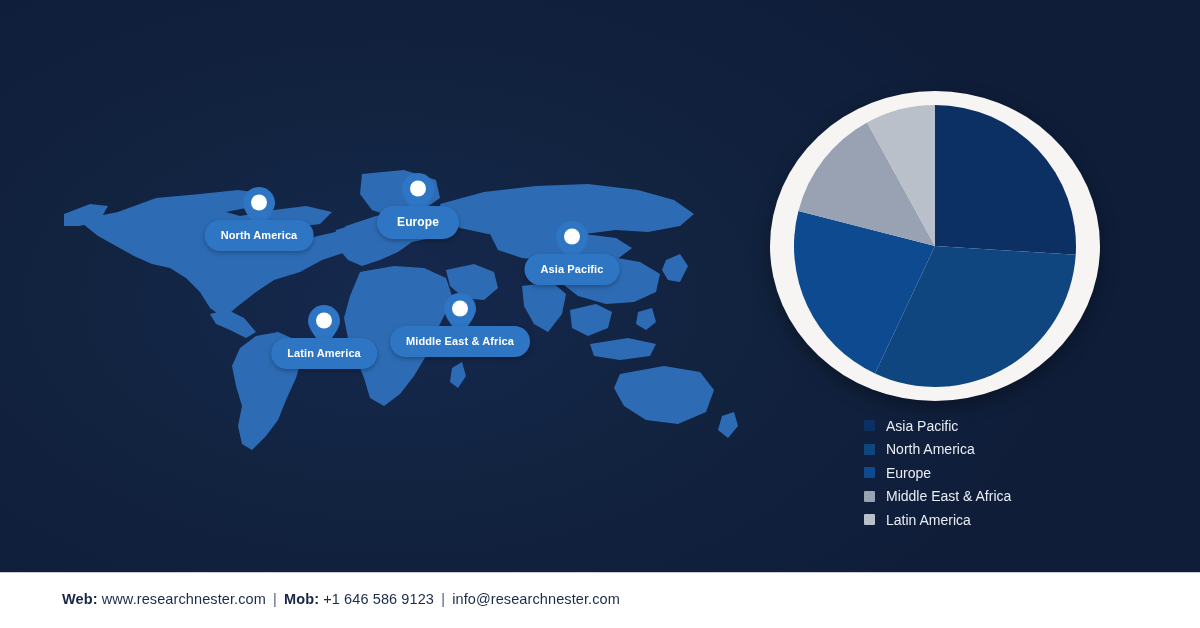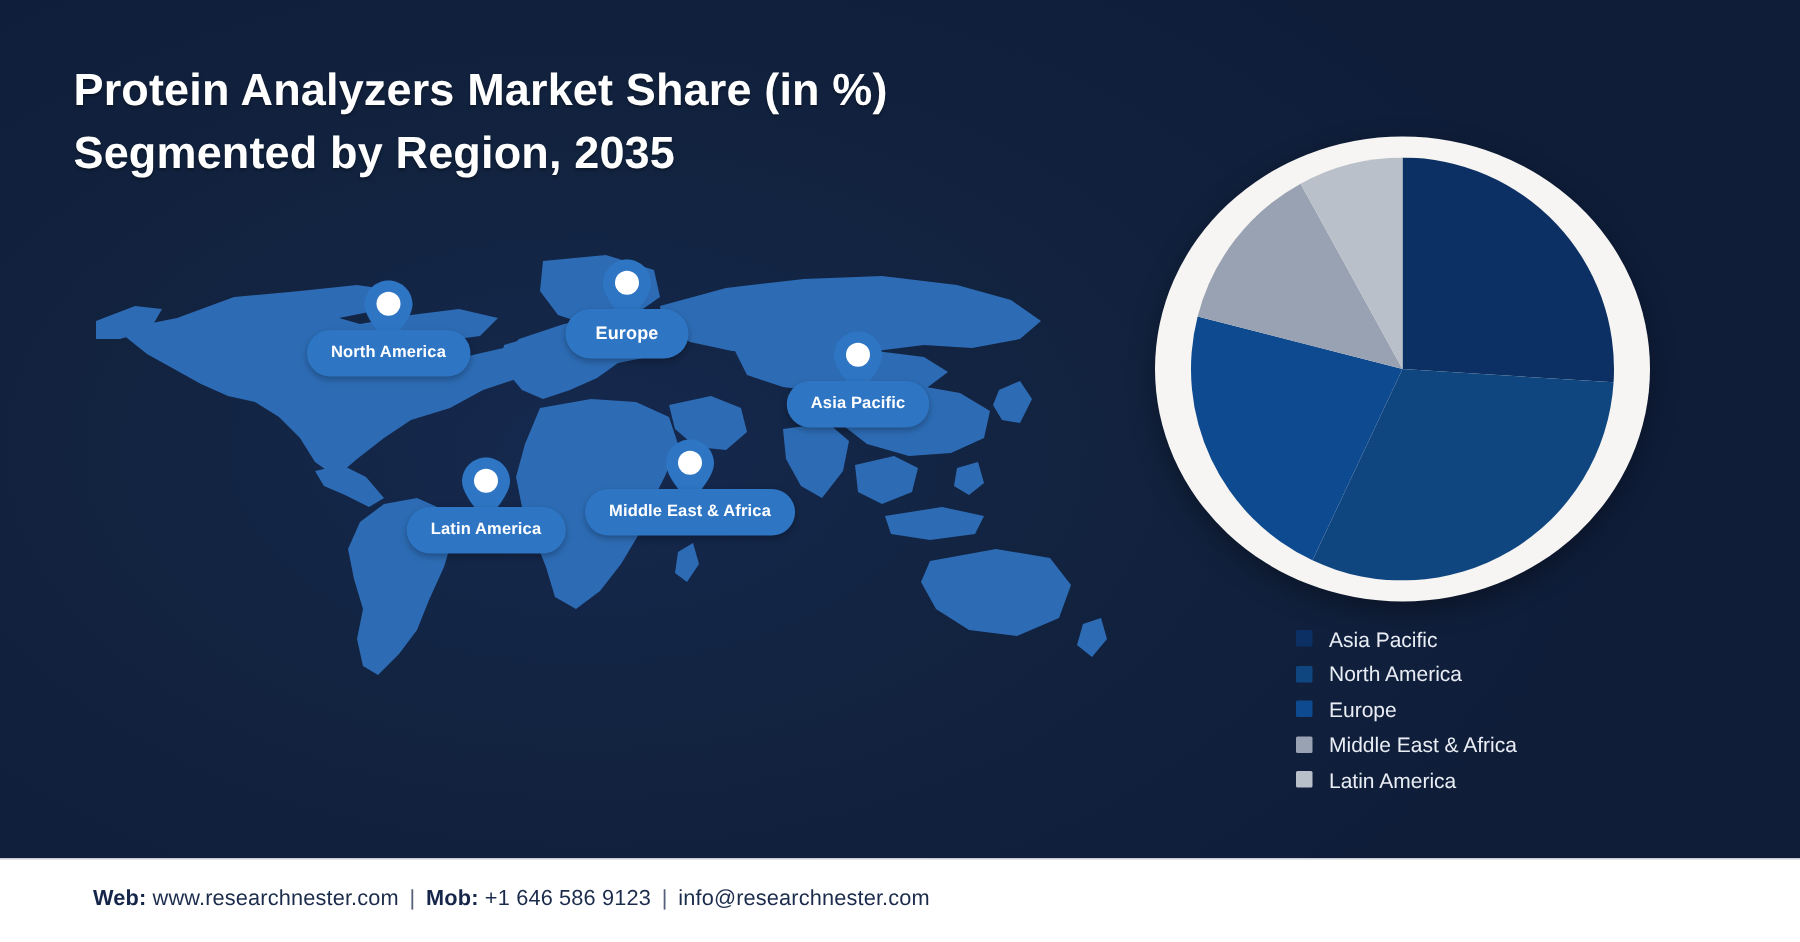--- a/index.html
+++ b/index.html
@@ -85,24 +85,20 @@
   .footer-text b{color:#16264a;font-weight:bold;}
   .footer-sep{color:#55607a;padding:0 3px;}
 </style>
 </head>
 <body>
 
 <div id="root">
 
   <div class="canvas-bg"></div>
 
-  <div class="title">
-    <span class="ln">Protein Analyzers Market Share (in %)</span>
-    <span class="ln">Segmented by Region, 2035</span>
-  </div>
 
   <div class="map-wrap">
     <svg class="map-svg" viewBox="0 0 680 292">
       <g fill="#2d6cb5">
 
         <path d="M18 52 L58 44 L96 30 L140 26 L178 22 L206 26 L196 38 L166 44 L180 48 L214 42 L246 38 L272 44 L260 56
                  L230 60 L214 70 L232 74 L258 68 L284 62 L300 70 L286 84 L262 92 L240 104 L214 112 L196 124 L178 138
                  L164 150 L150 140 L140 124 L126 110 L110 100 L92 96 L74 88 L56 78 L38 68 Z"></path>
 
         <path d="M302 6 L344 2 L376 12 L380 30 L360 44 L336 50 L312 42 L300 26 Z"></path>

